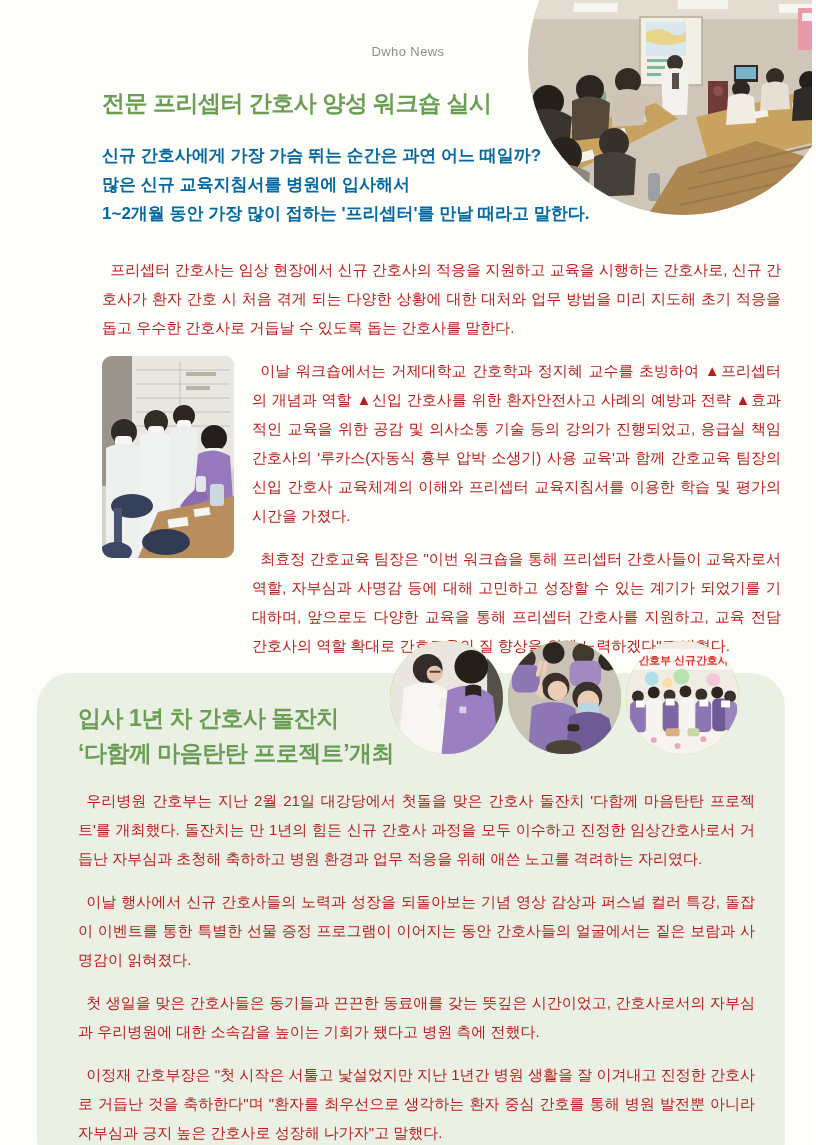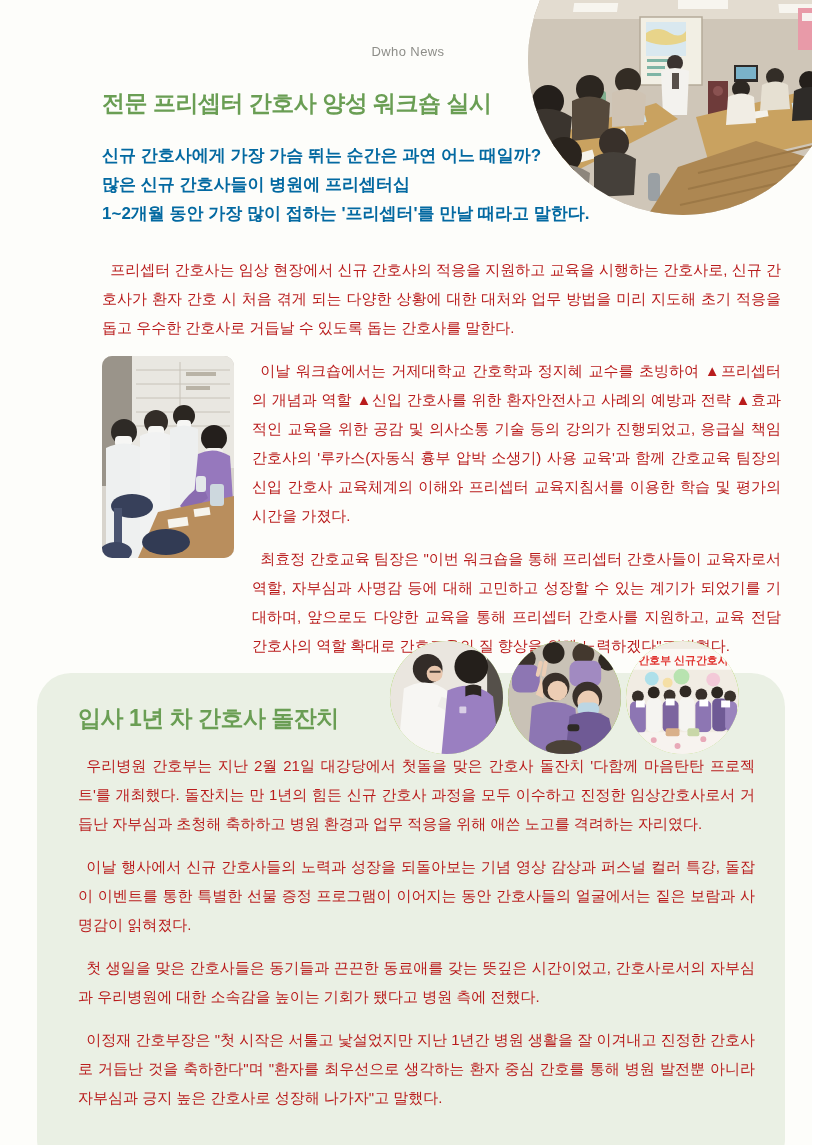--- a/index.html
+++ b/index.html
@@ -121,21 +121,21 @@
       <path d="M170,268 L290,240" stroke="#9c7846" stroke-width="2"></path>
       <path d="M160,284 L300,252" stroke="#9c7846" stroke-width="2"></path>
       <path d="M152,300 L306,266" stroke="#9c7846" stroke-width="2"></path>
     </svg>
   </div>
 
   <section class="article1">
     <h1 class="a-title">전문 프리셉터 간호사 양성 워크숍 실시</h1>
     <div class="intro">
       <div>신규 간호사에게 가장 가슴 뛰는 순간은 과연 어느 때일까?</div>
-      <div>많은 신규 간호사들이 병원에 프리셉터십</div>
+      <div>많은 신규 교육지침서를 병원에 입사해서</div>
       <div>1~2개월 동안 가장 많이 접하는 '프리셉터'를 만날 때라고 말한다.</div>
     </div>
     <p class="body">프리셉터 간호사는 임상 현장에서 신규 간호사의 적응을 지원하고 교육을 시행하는 간호사로, 신규 간호사가 환자 간호 시 처음 겪게 되는 다양한 상황에 대한 대처와 업무 방법을 미리 지도해 초기 적응을 돕고 우수한 간호사로 거듭날 수 있도록 돕는 간호사를 말한다.</p>
     <div class="media-row">
       <div class="inline-photo">
         <svg width="132" height="202" viewBox="0 0 132 202">
           <rect x="0" y="0" width="132" height="202" fill="#d8d4cd"></rect>
           <rect x="0" y="0" width="30" height="130" fill="#9a948a"></rect>
           <rect x="30" y="0" width="102" height="112" fill="#e9e7e1"></rect>
           <g stroke="#c7c2b8" stroke-width="1">
@@ -261,20 +261,21 @@
         <circle cx="94" cy="106" r="3" fill="#e8a9b8"></circle>
         <rect x="40" y="88" width="14" height="8" rx="2" fill="#d9b08a"></rect>
         <rect x="62" y="88" width="12" height="8" rx="2" fill="#c9d7a8"></rect>
       </svg>
     </div>
   </div>
 
   <section class="article2">
     <div class="a2-title">
       <div>입사 1년 차 간호사 돌잔치</div>
+      <div>‘다함께 마음탄탄 프로젝트’개최</div>
     </div>
     <div class="a2-paras">
       <p class="body">우리병원 간호부는 지난 2월 21일 대강당에서 첫돌을 맞은 간호사 돌잔치 '다함께 마음탄탄 프로젝트'를 개최했다. 돌잔치는 만 1년의 힘든 신규 간호사 과정을 모두 이수하고 진정한 임상간호사로서 거듭난 자부심과 초청해 축하하고 병원 환경과 업무 적응을 위해 애쓴 노고를 격려하는 자리였다.</p>
       <p class="body">이날 행사에서 신규 간호사들의 노력과 성장을 되돌아보는 기념 영상 감상과 퍼스널 컬러 특강, 돌잡이 이벤트를 통한 특별한 선물 증정 프로그램이 이어지는 동안 간호사들의 얼굴에서는 짙은 보람과 사명감이 읽혀졌다.</p>
       <p class="body">첫 생일을 맞은 간호사들은 동기들과 끈끈한 동료애를 갖는 뜻깊은 시간이었고, 간호사로서의 자부심과 우리병원에 대한 소속감을 높이는 기회가 됐다고 병원 측에 전했다.</p>
       <p class="body">이정재 간호부장은 "첫 시작은 서툴고 낯설었지만 지난 1년간 병원 생활을 잘 이겨내고 진정한 간호사로 거듭난 것을 축하한다"며 "환자를 최우선으로 생각하는 환자 중심 간호를 통해 병원 발전뿐 아니라 자부심과 긍지 높은 간호사로 성장해 나가자"고 말했다.</p>
     </div>
   </section>
 
 </div>

